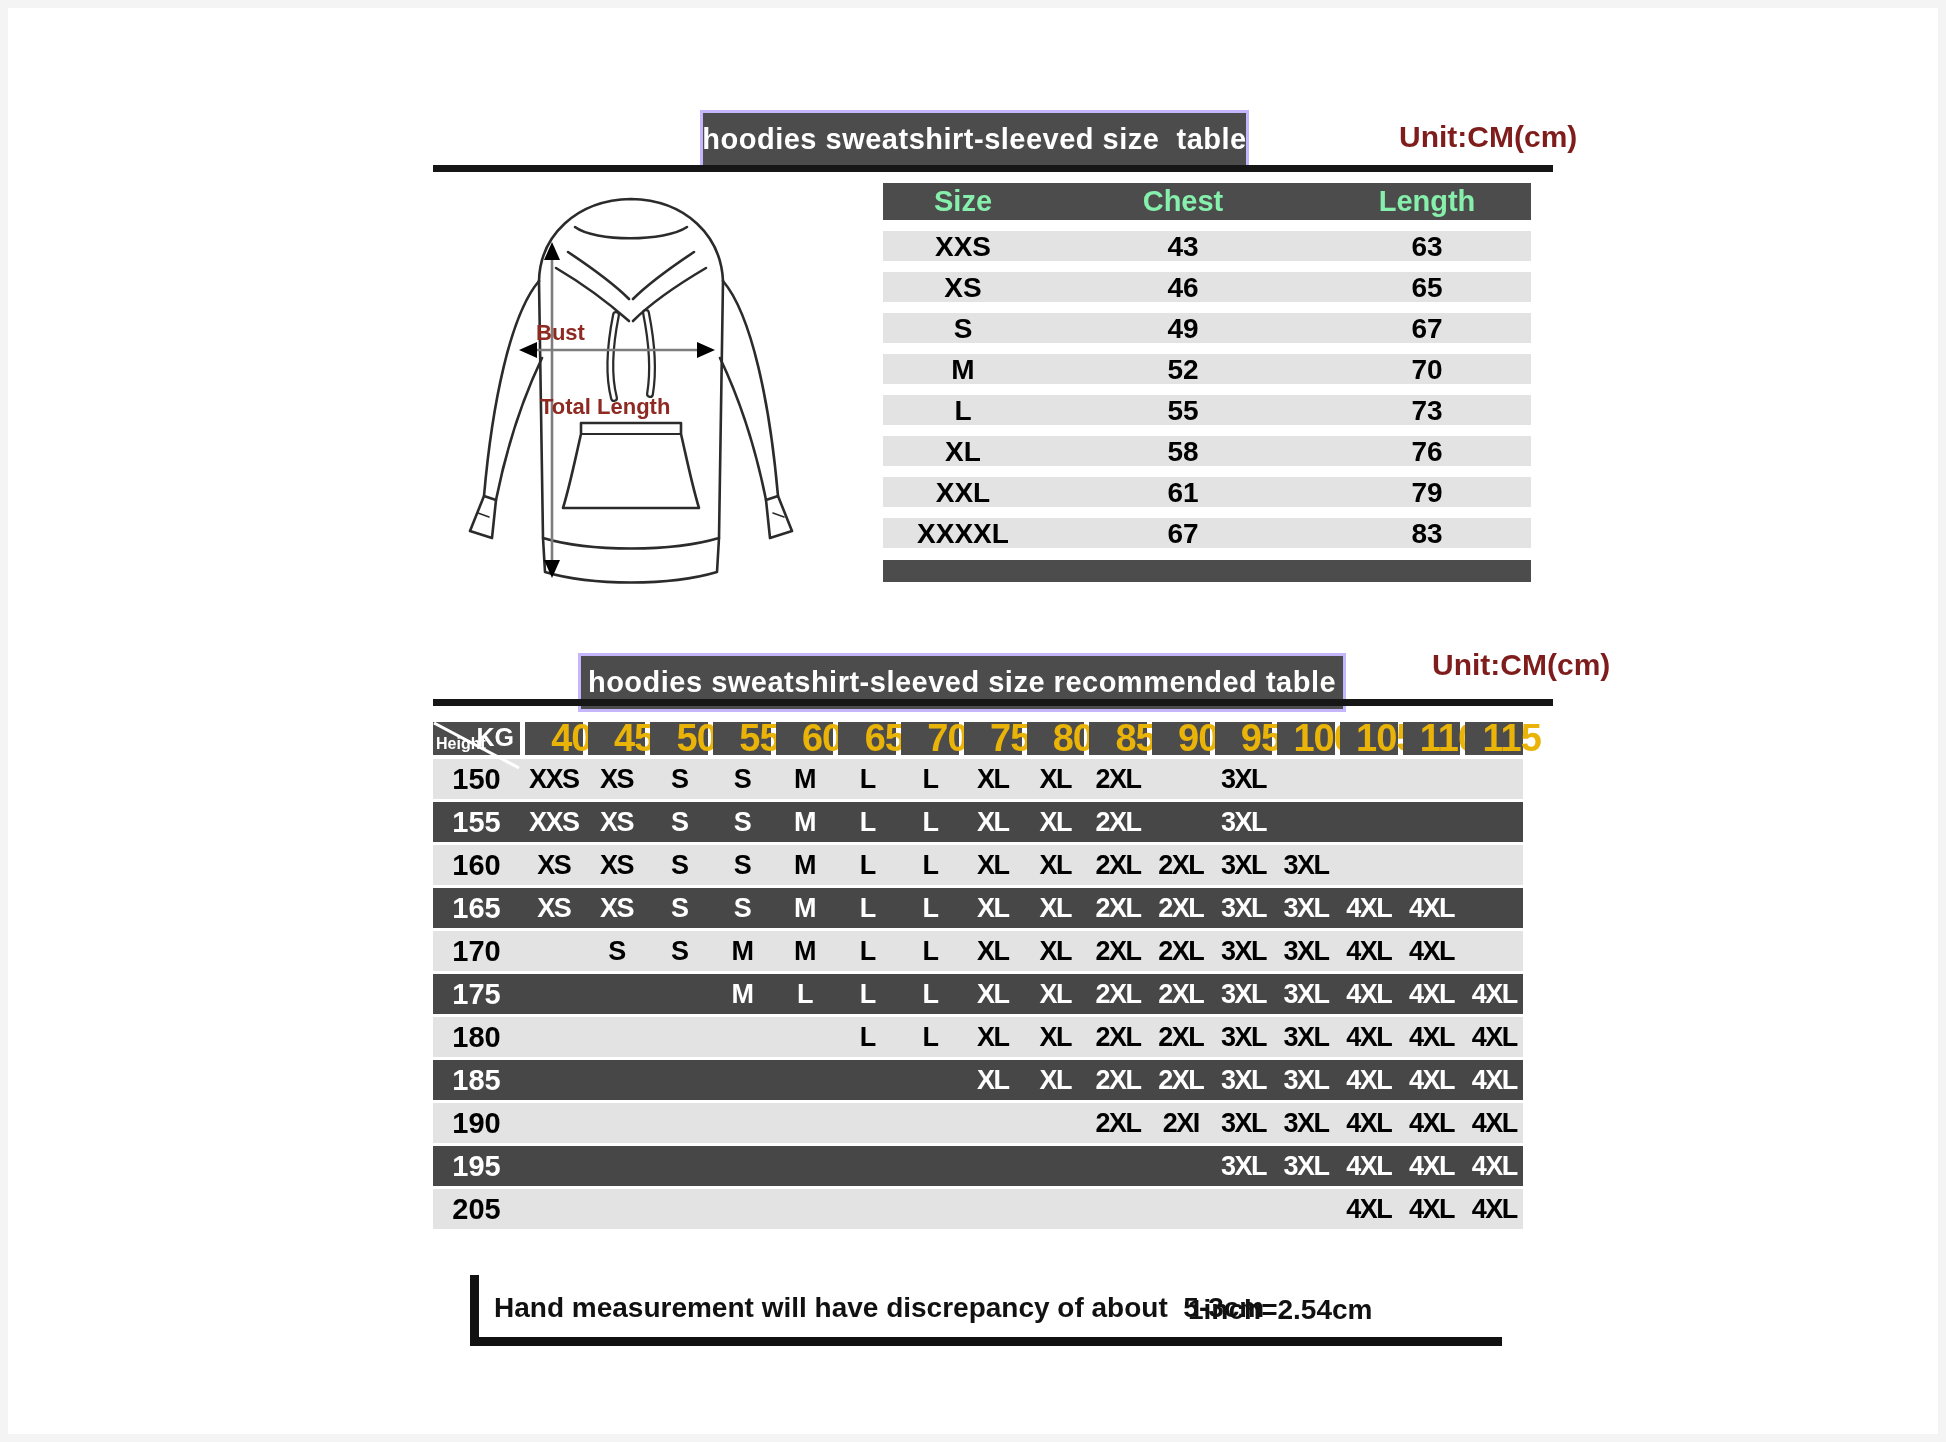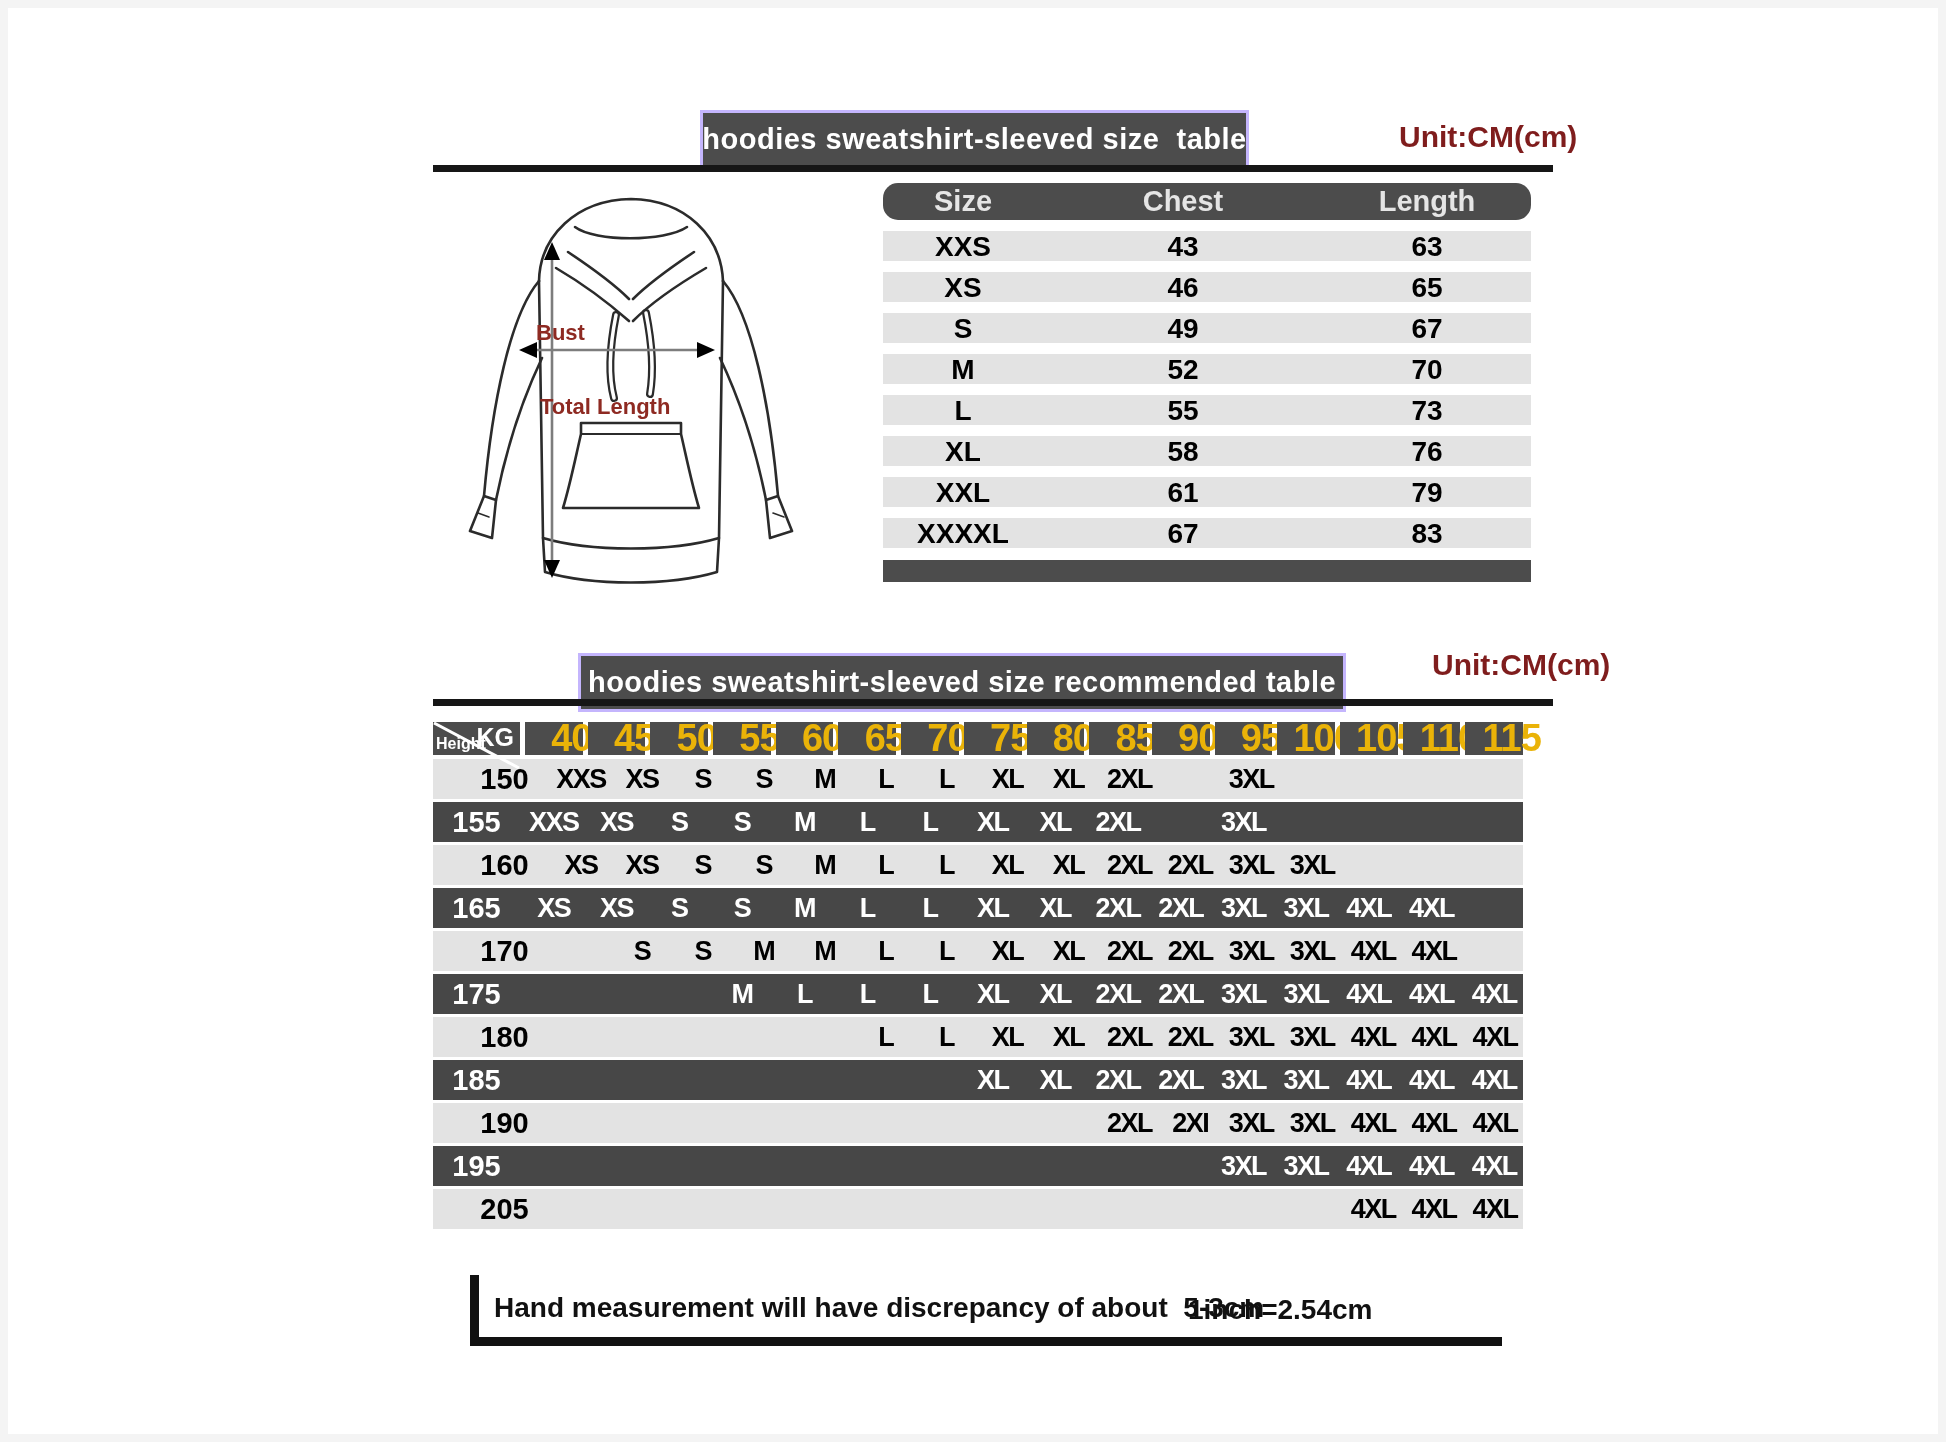--- a/index.html
+++ b/index.html
@@ -13,36 +13,36 @@
   .abs{position:absolute;}
   
   .title-bar{background:var(--dark);border:3px solid #c4b5fd;color:#fff;
              display:flex;align-items:center;justify-content:center;
              font-size:29px;letter-spacing:0.5px;white-space:pre;}
   .unit{font-size:30px;color:#7f1d1d;white-space:pre;margin-left:44px;}
   .rule{background:#161616;}
   
   #size-table{left:883px;top:183px;width:648px;}
   .st-grid{display:grid;grid-template-columns:160px 280px 208px;align-items:center;}
-  #size-table-header{background:var(--dark);color:#e5e5e5;height:37px;font-size:29px;border-radius:15px;}
+  #size-table-header{background:var(--dark);color:#86efac;height:37px;font-size:29px;}
   .st-grid div{text-align:center;}
   .st-row{background:var(--light-row);height:30px;margin-top:11px;font-size:28px;color:#000;}
   #size-table-footer{height:22px;background:var(--dark);margin-top:12px;}
   
   #matrix{left:433px;top:722px;width:1090px;}
   .m-flex{display:flex;column-gap:5px;}
   #matrix-header{height:33px;margin-bottom:4px;}
   #matrix-corner{position:relative;width:87px;background:var(--dark);color:#fff;flex:0 0 87px;}
   #matrix-corner .kg{position:absolute;top:1px;right:6px;font-size:25px;}
   #matrix-corner .hgt{position:absolute;bottom:2px;left:3px;font-size:16px;}
   .m-hcell{flex:1 1 0;min-width:0;background:var(--dark);color:#eab308;
            display:flex;align-items:center;justify-content:center;
            font-size:38px;letter-spacing:-1px;padding-left:35px;}
   .m-row{height:40px;margin-bottom:3px;align-items:center;}
-  .m-row.light{background:var(--light-row);color:#000;padding-left:28px;}
+  .m-row.light{background:var(--light-row);color:#000;}
   .m-row.dark{background:var(--dark-row);color:#fff;}
   .m-label{flex:0 0 87px;text-align:center;font-size:29px;}
   .m-cell{flex:1 1 0;min-width:0;text-align:center;font-size:27px;letter-spacing:-1.5px;}
   
   .note-text{font-size:28px;white-space:pre;}
   
   #hoodie{left:440px;top:180px;}
 </style>
 </head>
 <body>

